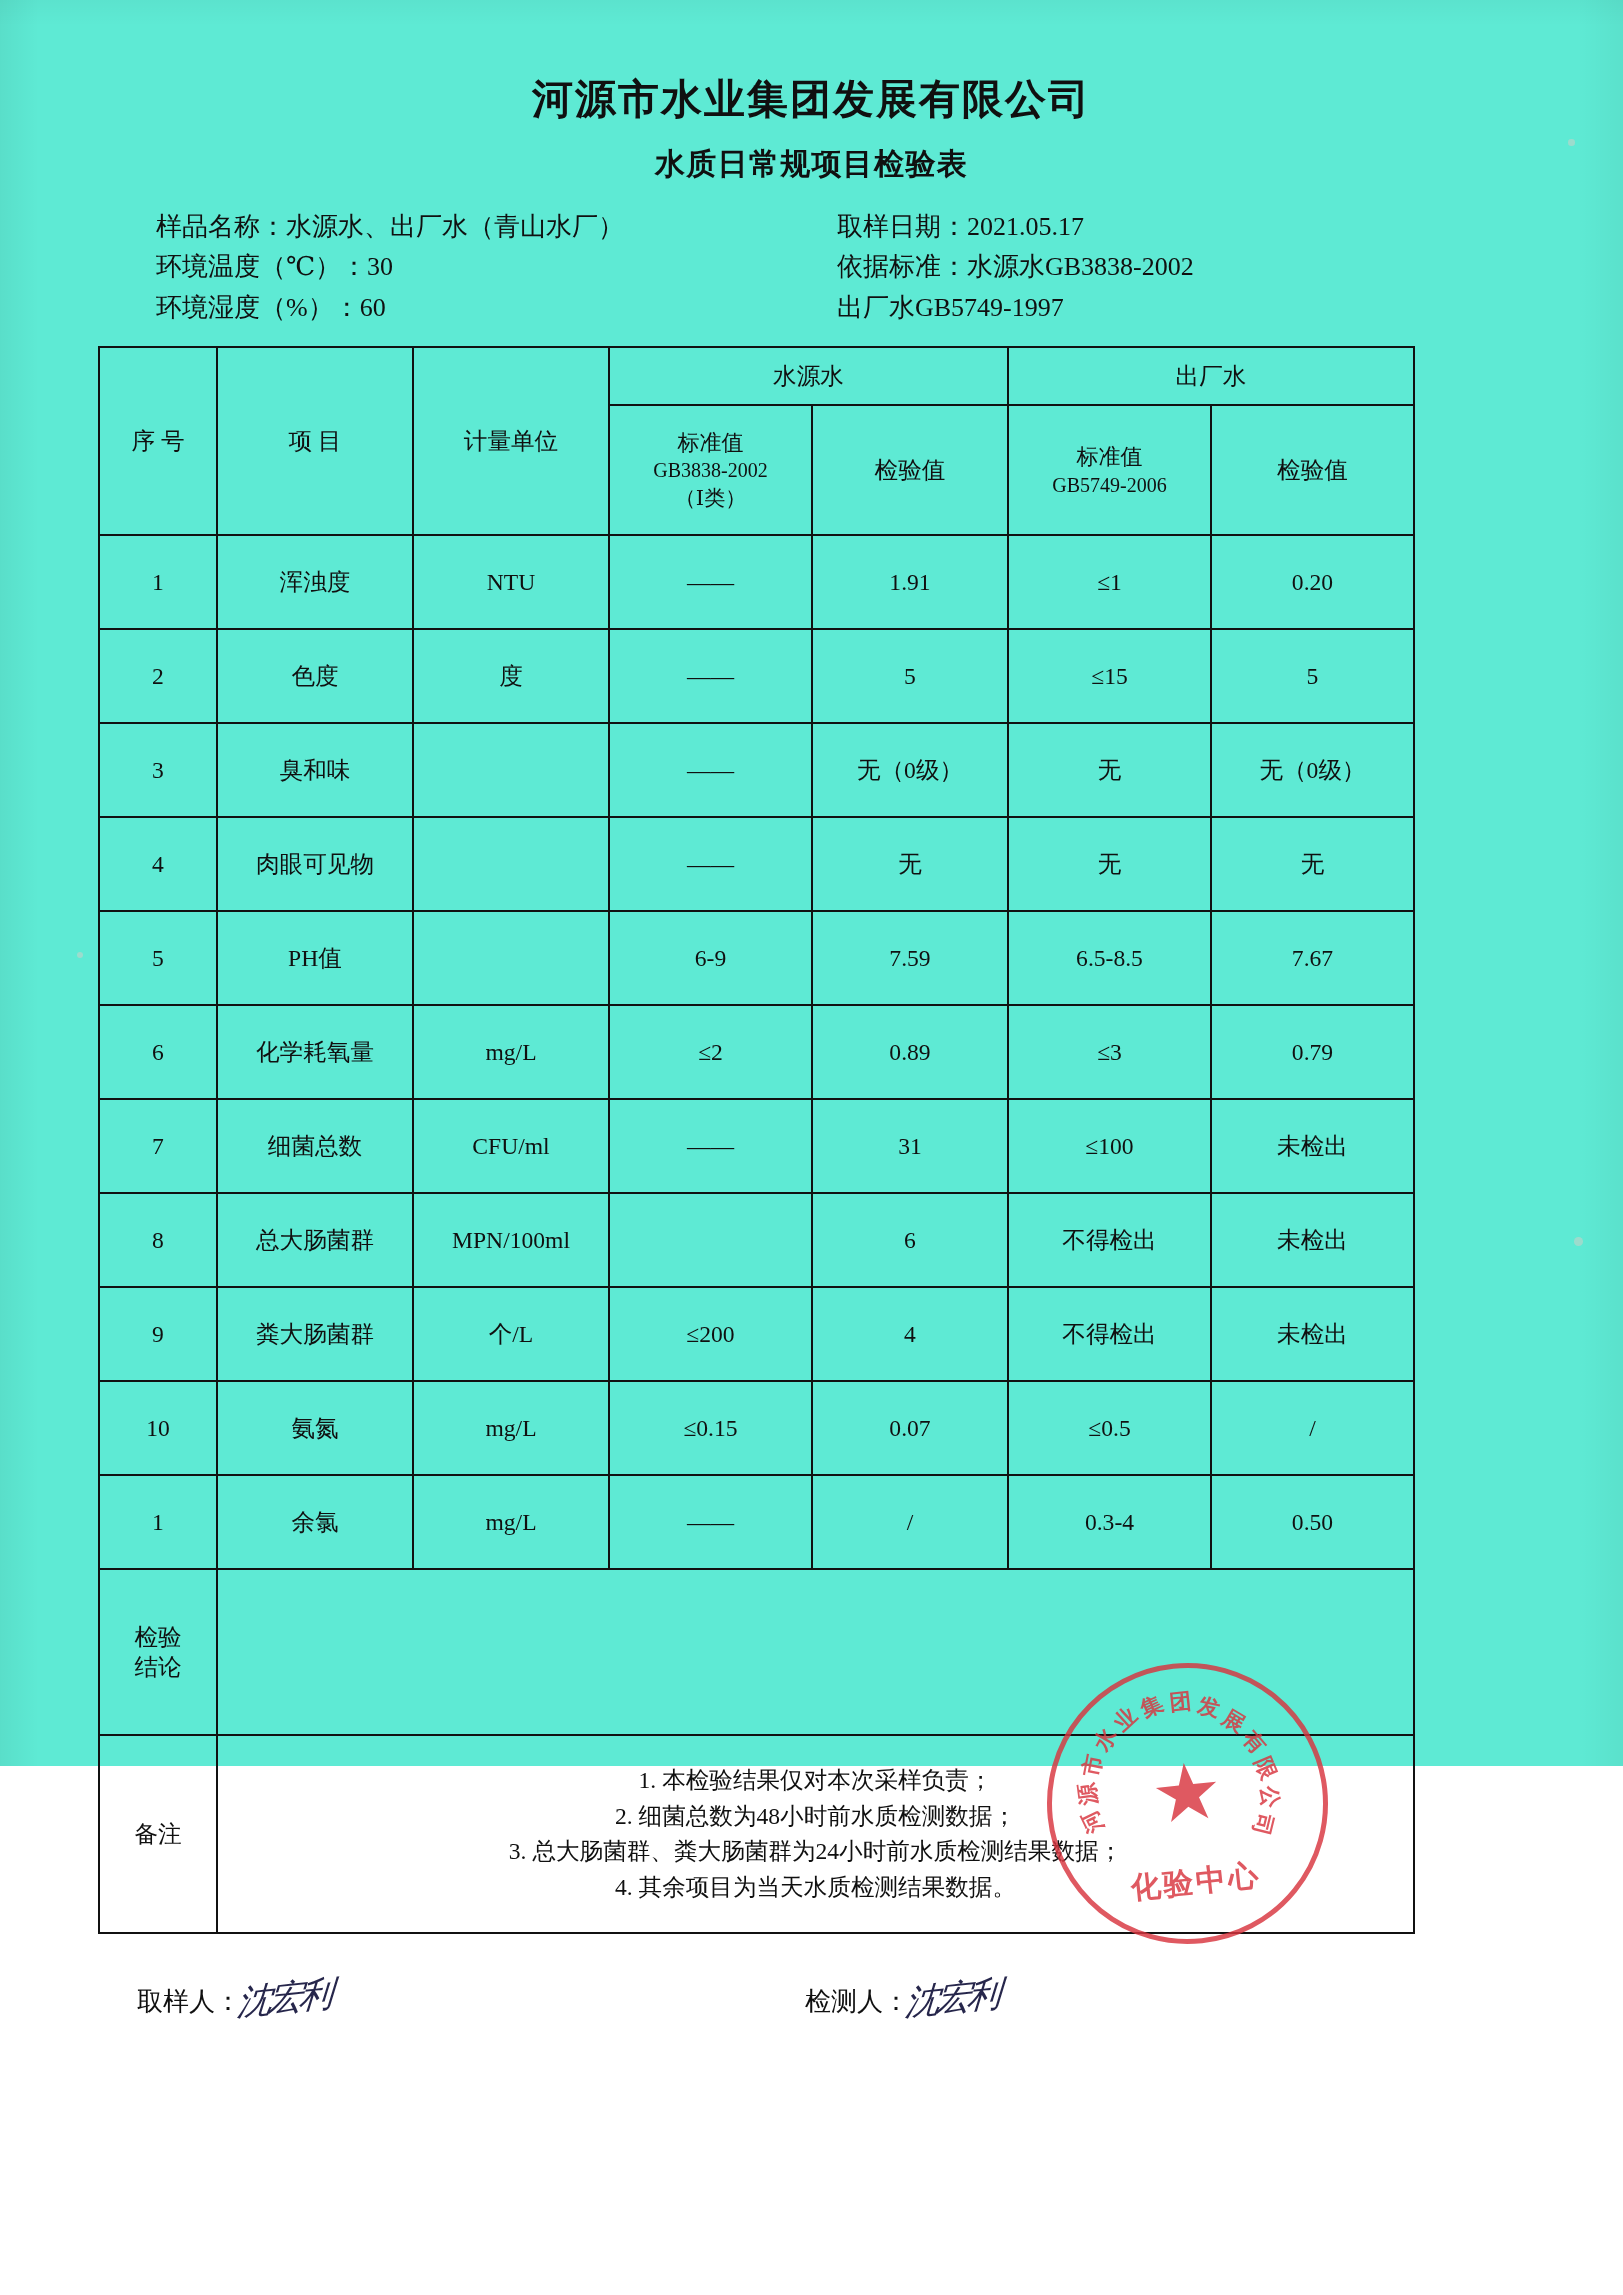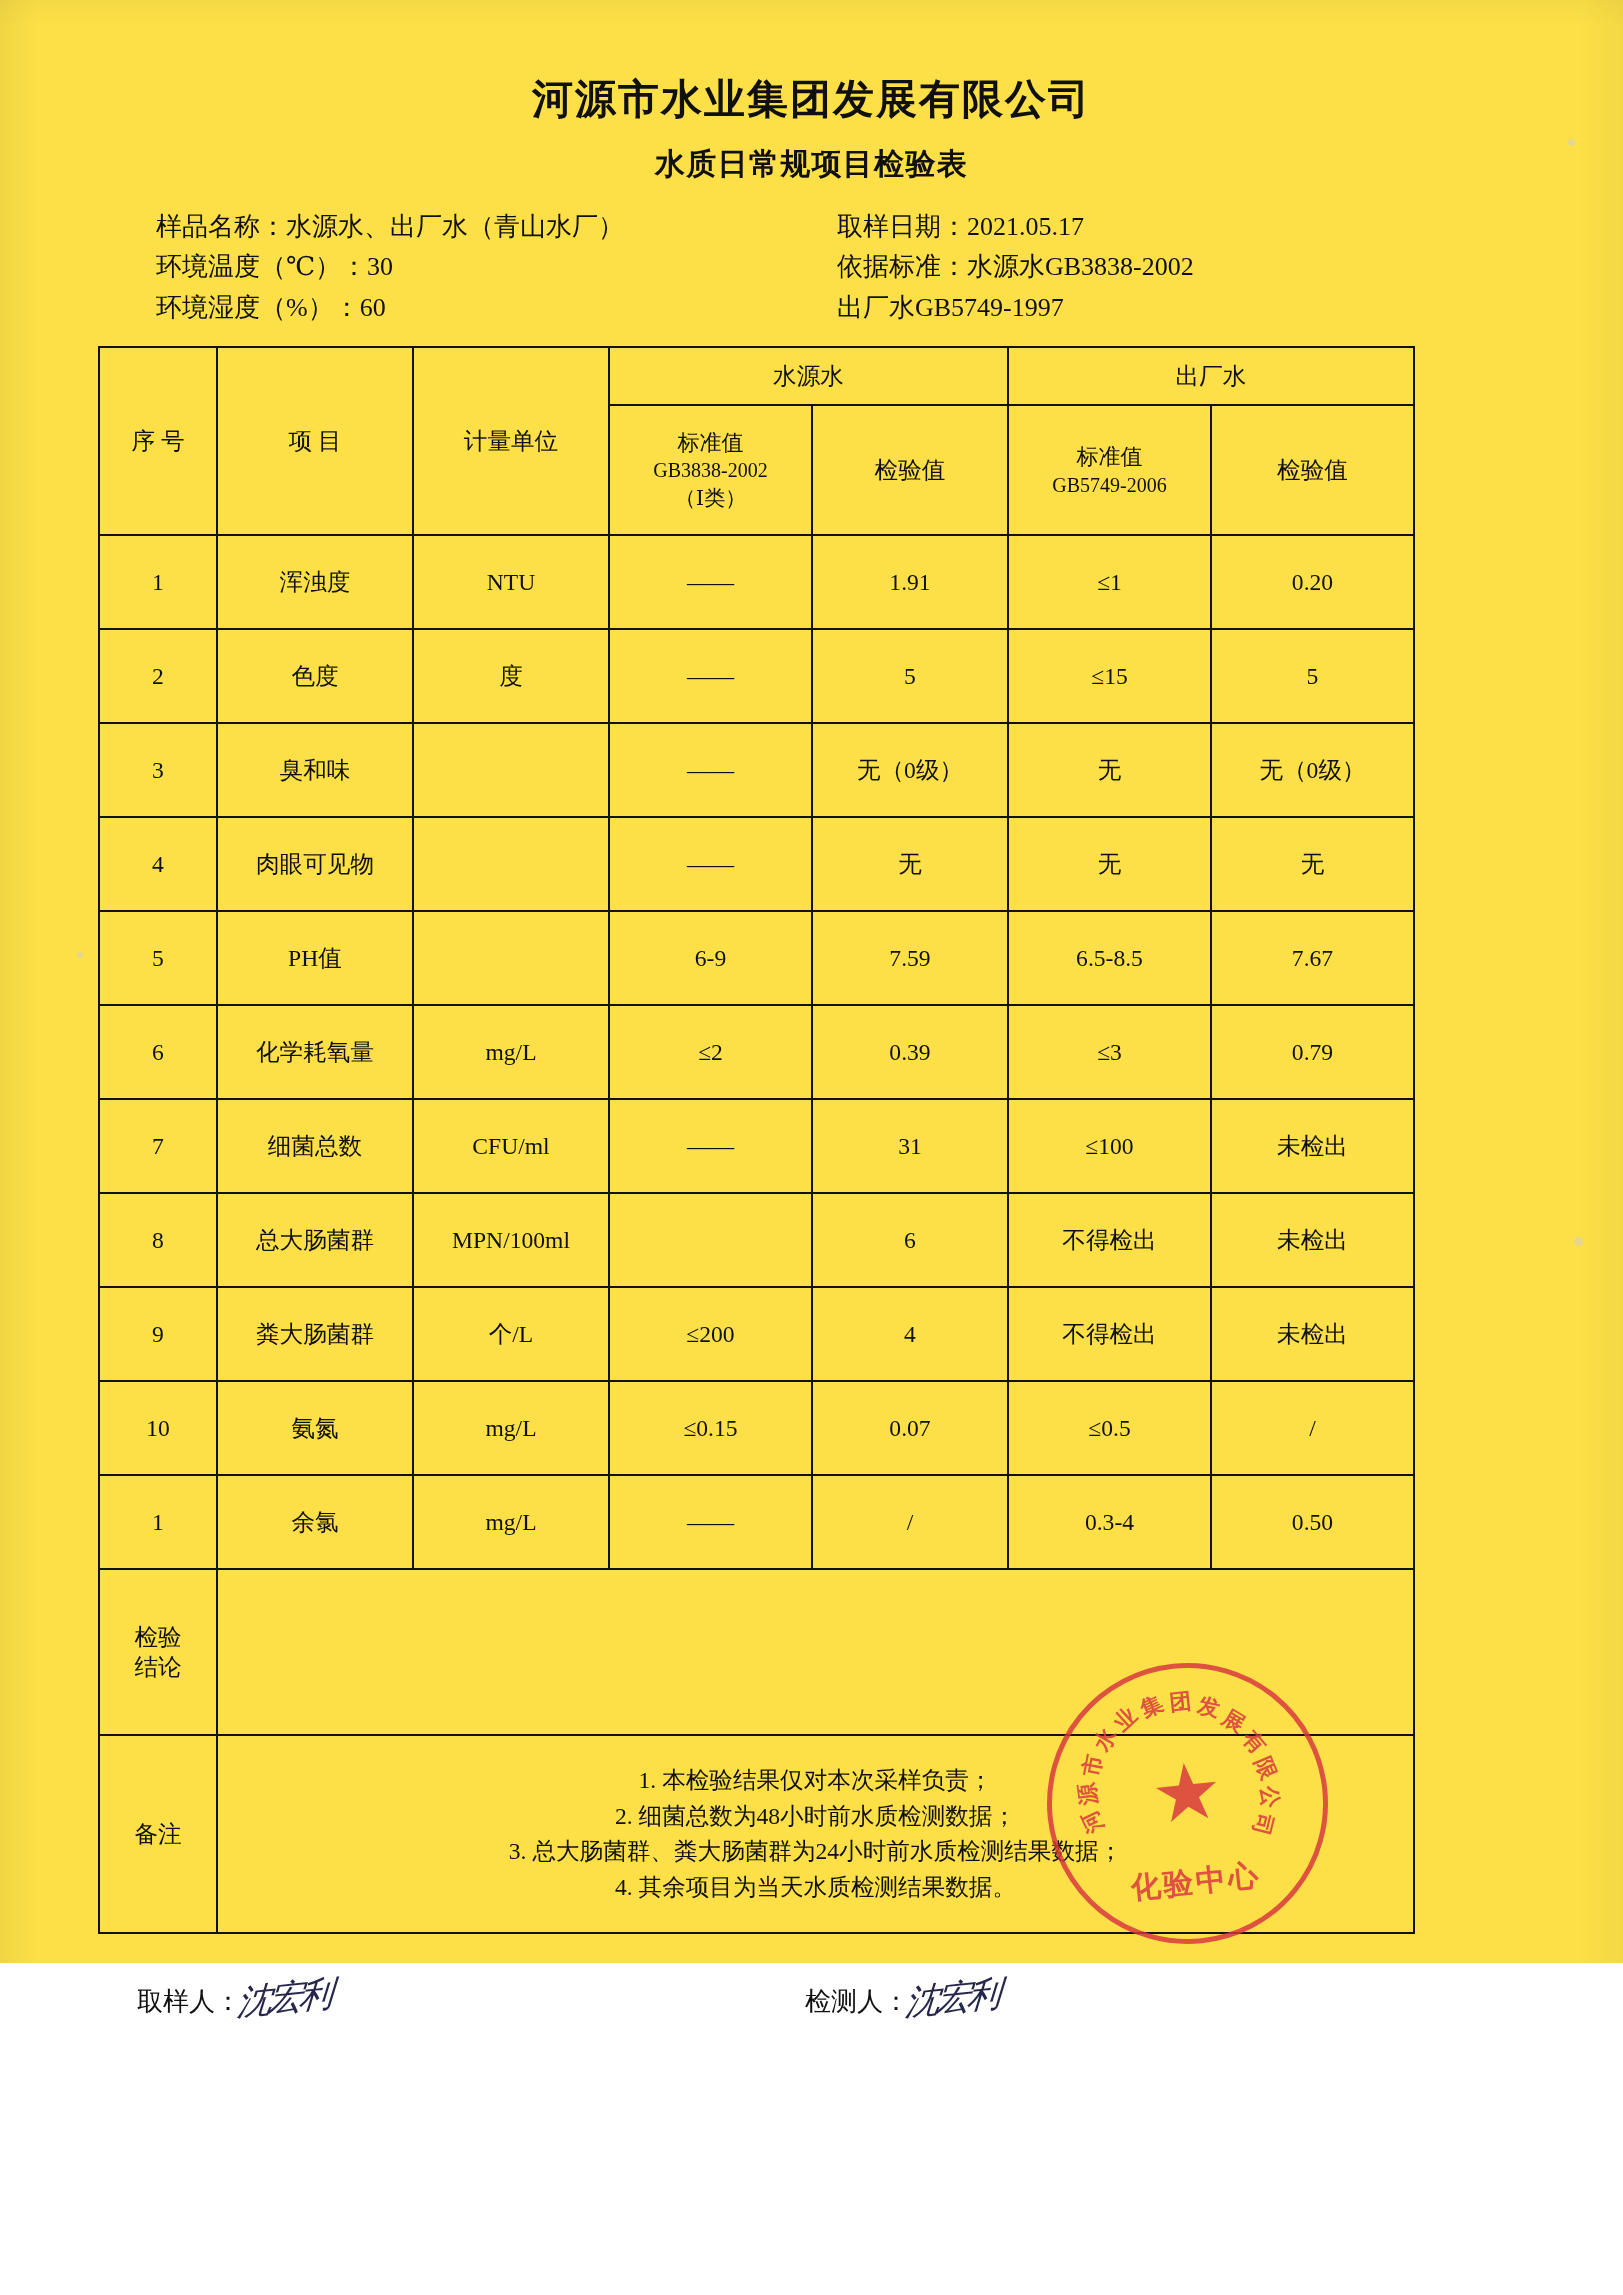--- a/index.html
+++ b/index.html
@@ -12,22 +12,22 @@
     height: 2295px;
     position: relative;
     font-family: "Liberation Serif", "DejaVu Serif", serif;
     color: #101010;
     overflow: hidden;
   }
   .page {
     position: absolute;
     left: 0; top: 0;
     width: 1623px;
-    height: 1963px;
-    background: #fde047;
+    height: 1766px;
+    background: #5eead4;
   }
   
   .paper-shade {
     position: absolute;
     inset: 0;
     background:
       linear-gradient(to right, rgba(0,0,0,0.05) 0px, rgba(0,0,0,0.0) 39px),
       linear-gradient(to left, rgba(0,0,0,0.04) 0px, rgba(0,0,0,0.0) 46px),
       linear-gradient(to bottom, rgba(0,0,0,0.03) 0px, rgba(0,0,0,0.0) 26px);
     pointer-events: none;
@@ -328,21 +328,21 @@
           <td class="num">6-9</td>
           <td class="num">7.59</td>
           <td class="num">6.5-8.5</td>
           <td class="num">7.67</td>
         </tr>
         <tr class="data-row">
           <td class="num">6</td>
           <td class="cell-item">化学耗氧量</td>
           <td class="cell-unit num">mg/L</td>
           <td class="num">≤2</td>
-          <td class="num">0.39</td>
+          <td class="num">0.89</td>
           <td class="num">≤3</td>
           <td class="num">0.79</td>
         </tr>
         <tr class="data-row">
           <td class="num">7</td>
           <td class="cell-item">细菌总数</td>
           <td class="cell-unit num">CFU/ml</td>
           <td class="num">——</td>
           <td class="num">31</td>
           <td class="num">≤100</td>

